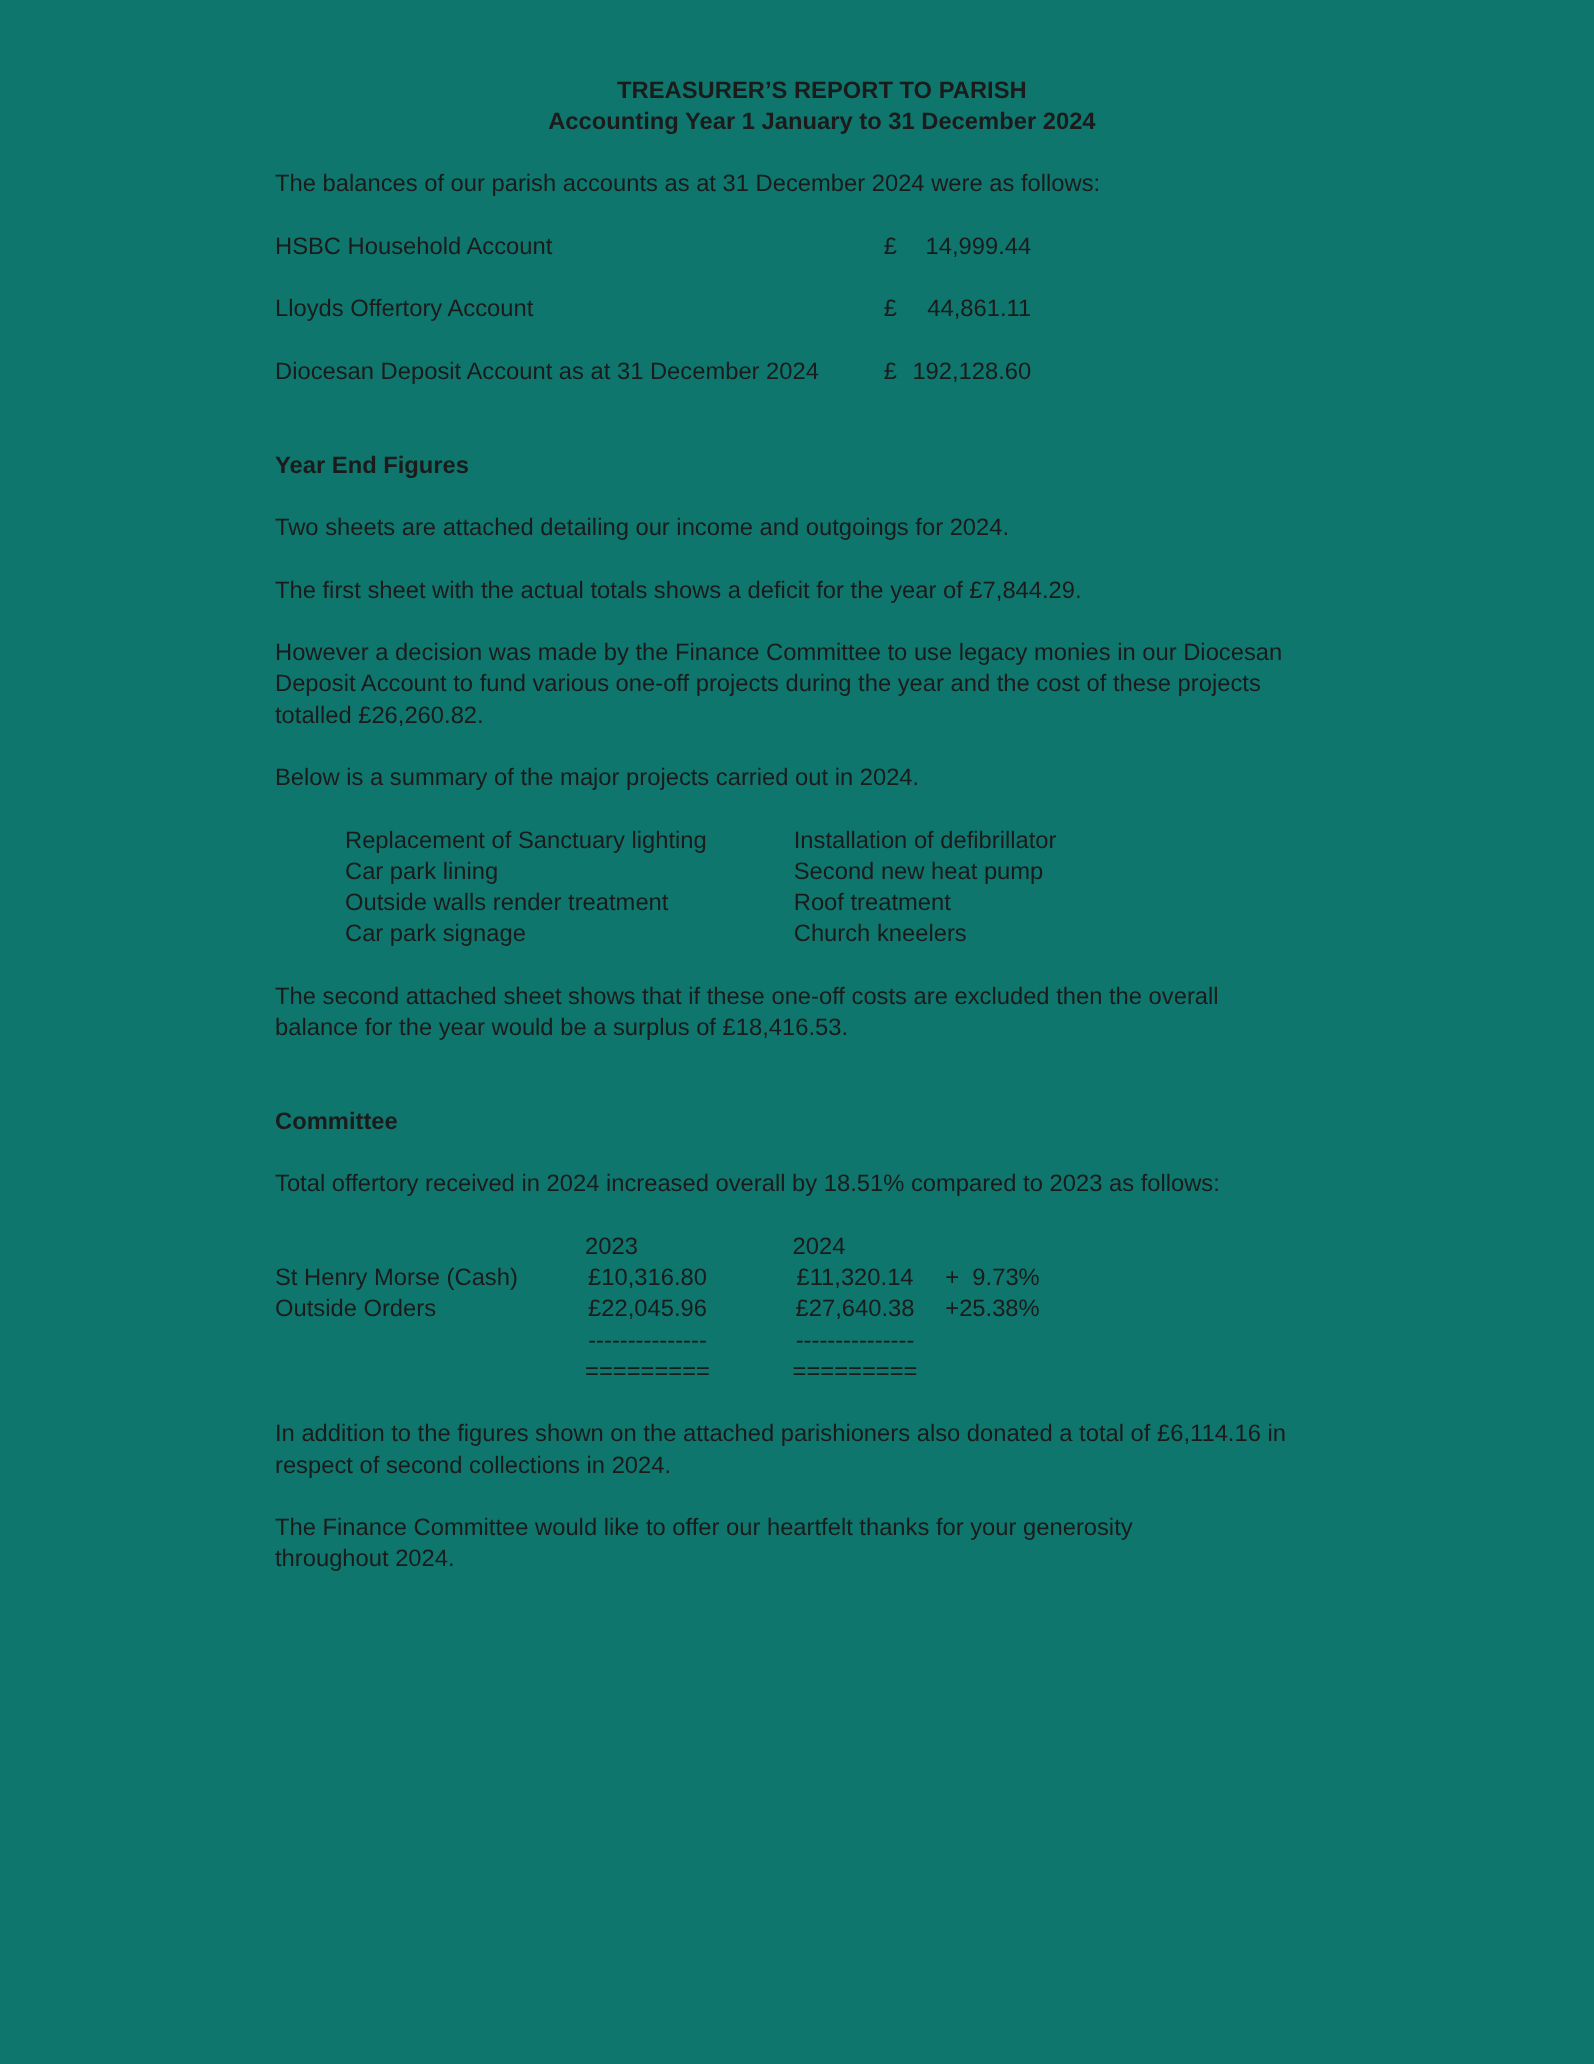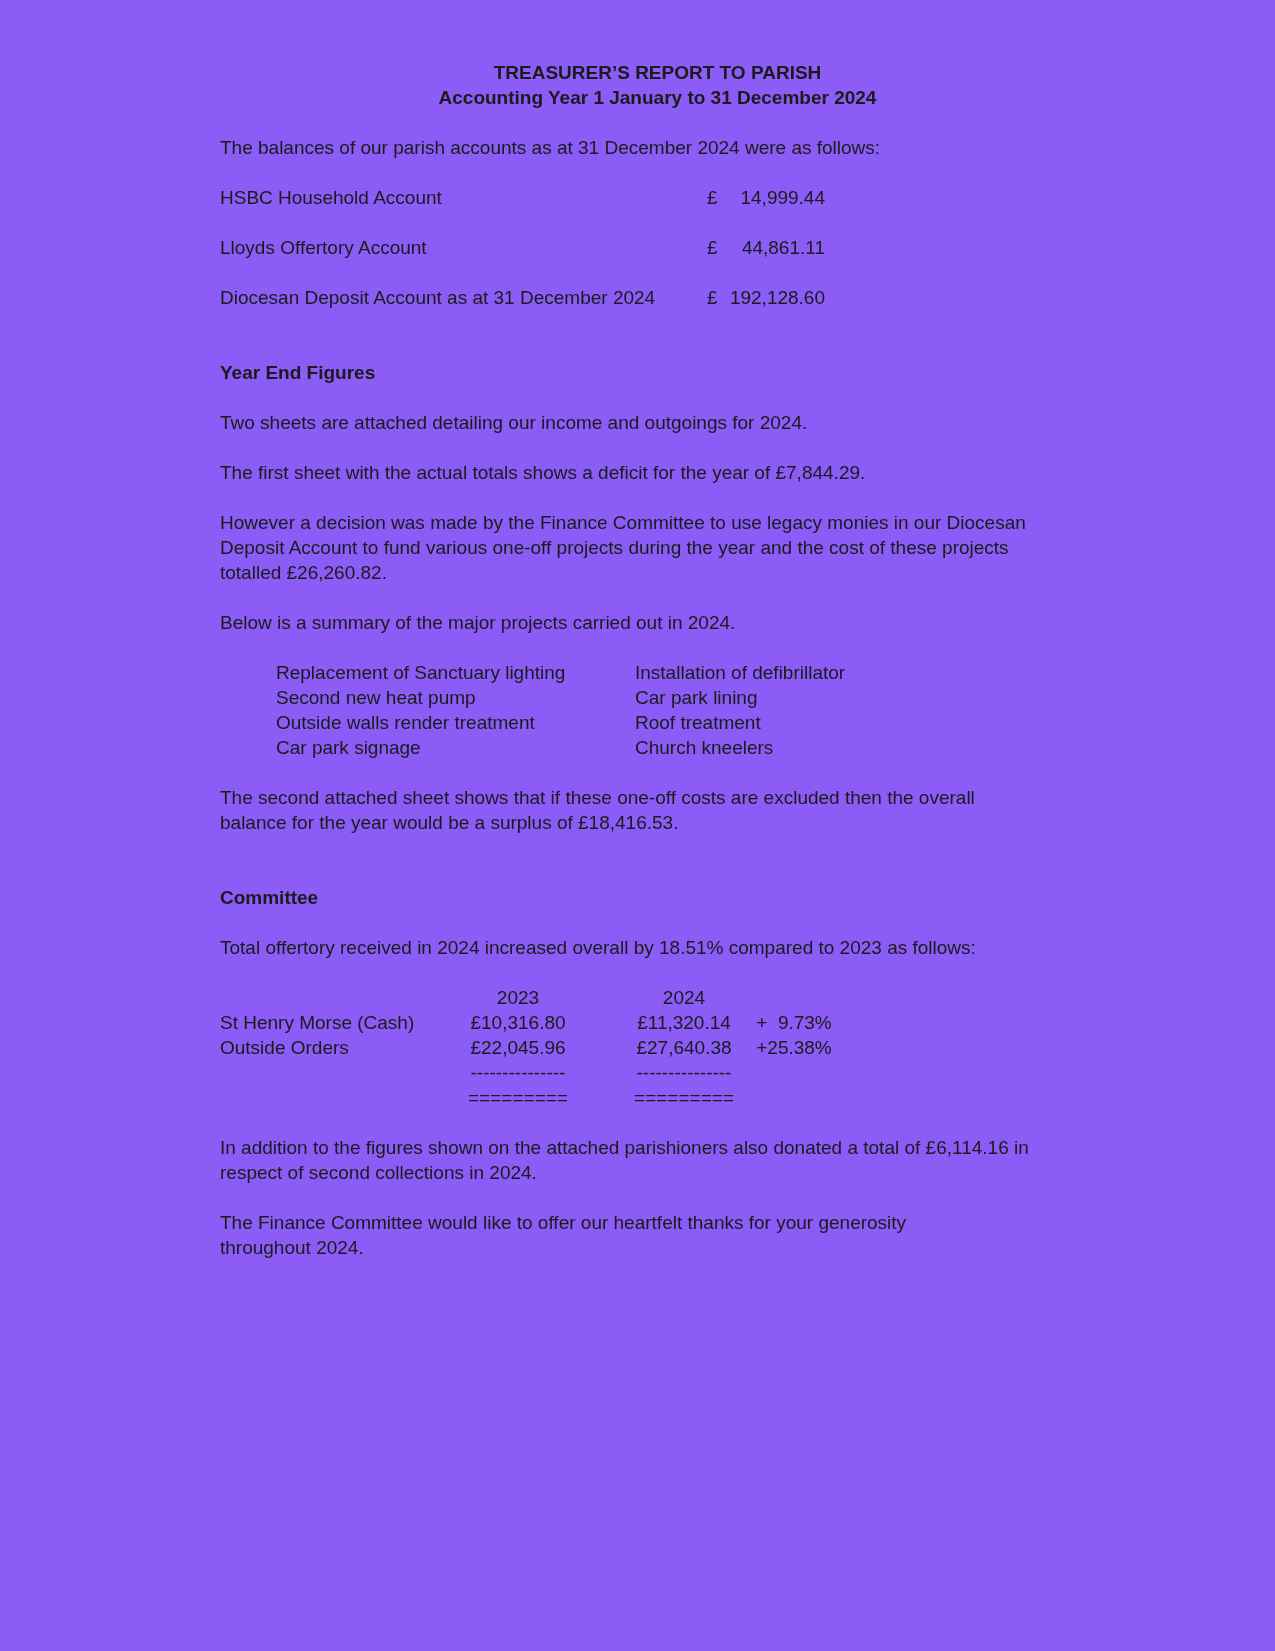--- a/index.html
+++ b/index.html
@@ -2,21 +2,21 @@
 <html><head>
 <meta charset="utf-8">
 <style>
   html, body { margin: 0; padding: 0; background: #ffffff; }
   .page {
     position: relative;
     width: 1275px;
     height: 1651px;
     box-sizing: border-box;
     padding: 60px 180px 0 220px;
-    background: #8b5cf6;
+    background: #0f766e;
     font-family: "Liberation Sans", sans-serif;
     font-size: 19px;
     line-height: 25px;
     color: #1b1b1b;
     overflow: hidden;
   }
   .title-block { text-align: center; font-weight: 700; }
   .title-line { white-space: pre; }
   .heading { font-weight: 700; margin: 50px 0 0 0; }
   .heading.first { margin-top: 85px; }
@@ -24,21 +24,21 @@
   .account-row { position: relative; margin-top: 25px; }
   .account-amount {
     position: absolute; left: 487px; top: 0; width: 118px;
     display: flex; justify-content: space-between; white-space: pre;
   }
   .projects { margin: 25px 0 0 56px; }
   .projects-row { display: grid; grid-template-columns: 359px auto; }
   .otable { margin-top: 25px; }
   .orow { display: grid; grid-template-columns: 248px 100px 66px 100px 120px; }
   .c-label { white-space: pre; }
-  .c-head { text-align: center; white-space: pre; }
+  .c-head { text-align: left; white-space: pre; }
   .c-num { text-align: center; white-space: pre; }
 </style>
 </head>
 <body>
 
 <div class="page">
 
   <header class="title-block">
     <div class="title-line">TREASURER’S REPORT TO PARISH</div>
     <div class="title-line">Accounting Year 1 January to 31 December 2024</div>
@@ -80,22 +80,22 @@
 Deposit Account to fund various one-off projects during the year and the cost of these projects
 totalled £26,260.82.</p>
     <p class="para">Below is a summary of the major projects carried out in 2024.</p>
 
     <div class="projects">
       <div class="projects-row">
         <span>Replacement of Sanctuary lighting</span>
         <span>Installation of defibrillator</span>
       </div>
       <div class="projects-row">
+        <span>Car park lining</span>
         <span>Second new heat pump</span>
-        <span>Car park lining</span>
       </div>
       <div class="projects-row">
         <span>Outside walls render treatment</span>
         <span>Roof treatment</span>
       </div>
       <div class="projects-row">
         <span>Car park signage</span>
         <span>Church kneelers</span>
       </div>
     </div>

